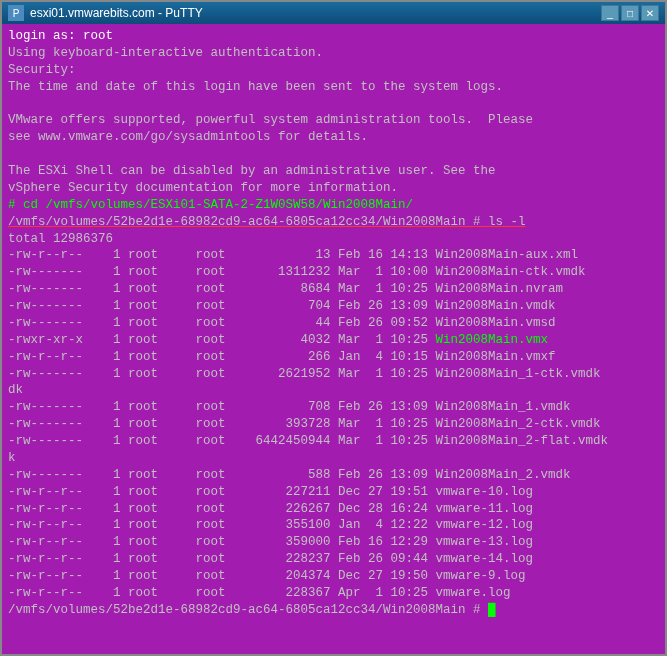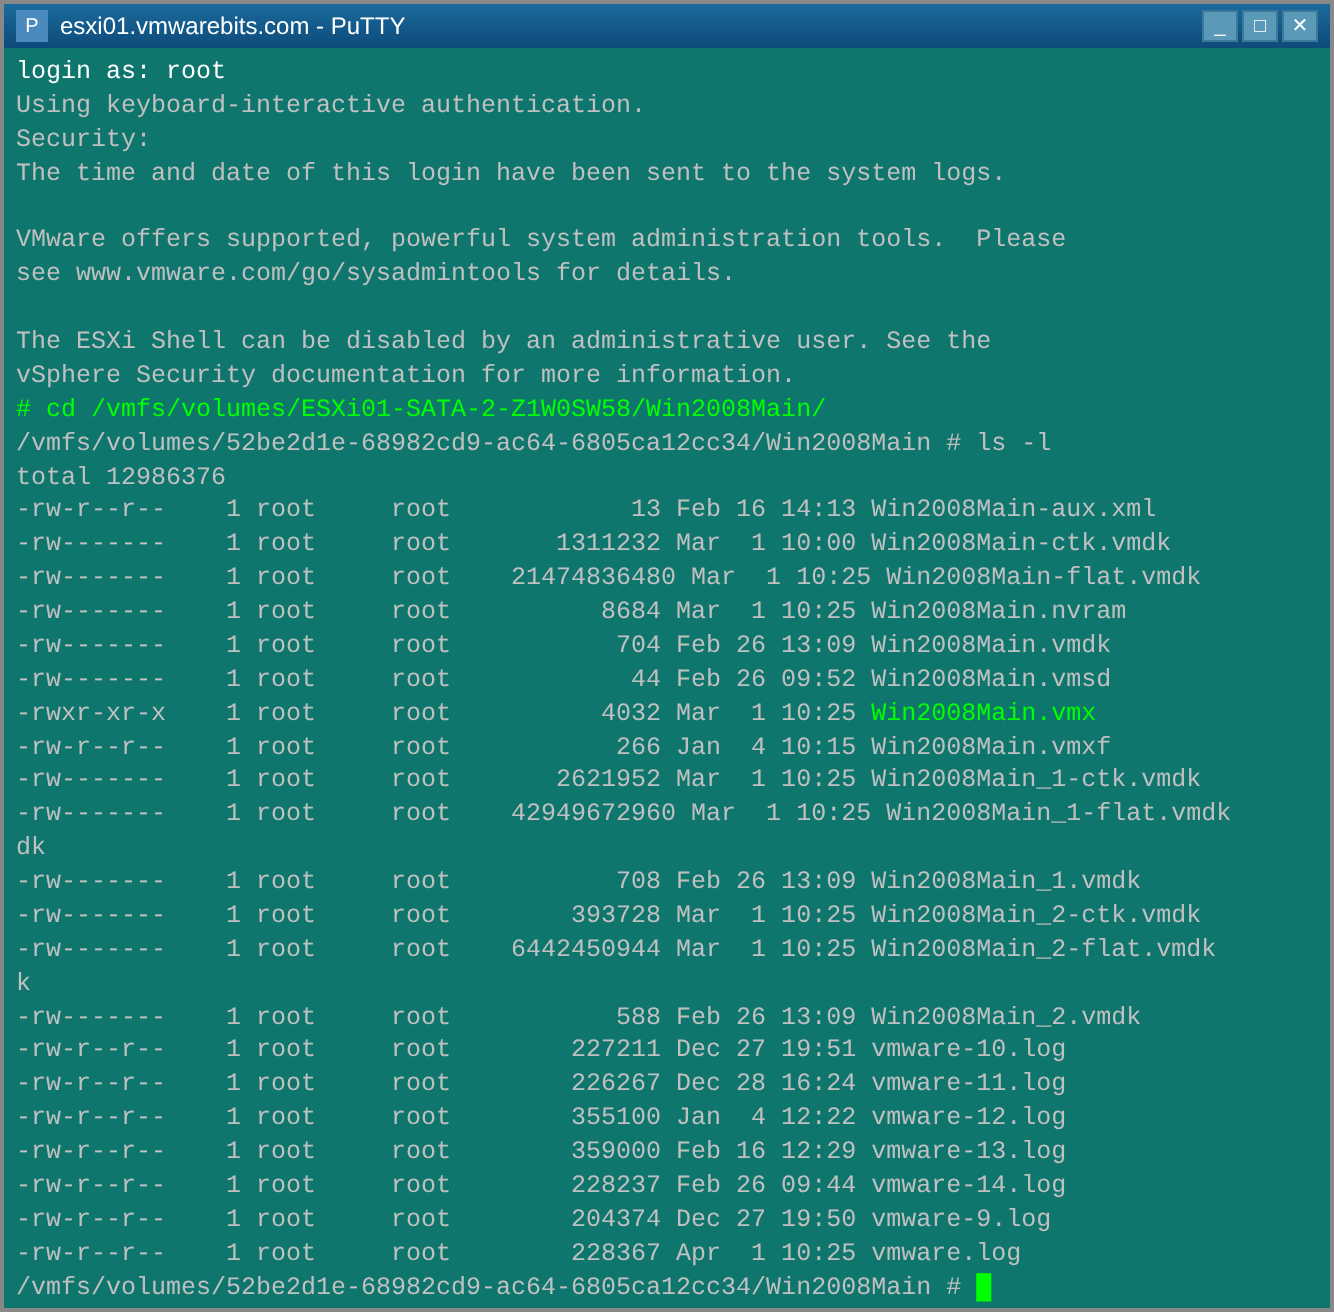--- a/index.html
+++ b/index.html
@@ -55,21 +55,21 @@
       color: #fff;
       width: 18px;
       height: 16px;
       font-size: 10px;
       display: flex;
       align-items: center;
       justify-content: center;
       cursor: pointer;
     }
     .terminal {
-      background: #0f766e;
+      background: #a21caf;
       color: #c0c0c0;
       flex: 1;
       padding: 4px 6px;
       overflow: hidden;
       font-size: 12.5px;
       line-height: 1.35;
     }
     .line { white-space: pre; }
     .green { color: #00ff00; }
     .white { color: #ffffff; }
@@ -94,32 +94,30 @@
     <div class="line">Using keyboard-interactive authentication.</div>
     <div class="line">Security:</div>
     <div class="line">The time and date of this login have been sent to the system logs.</div>
     <div class="line">&nbsp;</div>
     <div class="line">VMware offers supported, powerful system administration tools.  Please</div>
     <div class="line">see www.vmware.com/go/sysadmintools for details.</div>
     <div class="line">&nbsp;</div>
     <div class="line">The ESXi Shell can be disabled by an administrative user. See the</div>
     <div class="line">vSphere Security documentation for more information.</div>
     <div class="line"><span class="green"># cd /vmfs/volumes/ESXi01-SATA-2-Z1W0SW58/Win2008Main/</span></div>
-    <div class="line"><span style="text-decoration-color:#ff3333;color:#c0c0c0">/vmfs/volumes/52be2d1e-68982cd9-ac64-6805ca12cc34/Win2008Main # ls -l</span></div>
+    <div class="line"><span style="text-decoration:underline;text-decoration-color:#ff3333;color:#c0c0c0">/vmfs/volumes/52be2d1e-68982cd9-ac64-6805ca12cc34/Win2008Main # ls -l</span></div>
     <div class="line">total 12986376</div>
     <div class="line">-rw-r--r--    1 root     root            13 Feb 16 14:13 Win2008Main-aux.xml</div>
     <div class="line">-rw-------    1 root     root       1311232 Mar  1 10:00 Win2008Main-ctk.vmdk</div>
-    <div class="line">-rw-------    1 root     root    21474836480 Mar  1 10:25 Win2008Main-flat.vmdk</div>
     <div class="line">-rw-------    1 root     root          8684 Mar  1 10:25 Win2008Main.nvram</div>
     <div class="line">-rw-------    1 root     root           704 Feb 26 13:09 Win2008Main.vmdk</div>
     <div class="line">-rw-------    1 root     root            44 Feb 26 09:52 Win2008Main.vmsd</div>
     <div class="line">-rwxr-xr-x    1 root     root          4032 Mar  1 10:25 <span class="green">Win2008Main.vmx</span></div>
     <div class="line">-rw-r--r--    1 root     root           266 Jan  4 10:15 Win2008Main.vmxf</div>
     <div class="line">-rw-------    1 root     root       2621952 Mar  1 10:25 Win2008Main_1-ctk.vmdk</div>
-    <div class="line">-rw-------    1 root     root    42949672960 Mar  1 10:25 Win2008Main_1-flat.vmdk</div>
     <div class="line">dk</div>
     <div class="line">-rw-------    1 root     root           708 Feb 26 13:09 Win2008Main_1.vmdk</div>
     <div class="line">-rw-------    1 root     root        393728 Mar  1 10:25 Win2008Main_2-ctk.vmdk</div>
     <div class="line">-rw-------    1 root     root    6442450944 Mar  1 10:25 Win2008Main_2-flat.vmdk</div>
     <div class="line">k</div>
     <div class="line">-rw-------    1 root     root           588 Feb 26 13:09 Win2008Main_2.vmdk</div>
     <div class="line">-rw-r--r--    1 root     root        227211 Dec 27 19:51 vmware-10.log</div>
     <div class="line">-rw-r--r--    1 root     root        226267 Dec 28 16:24 vmware-11.log</div>
     <div class="line">-rw-r--r--    1 root     root        355100 Jan  4 12:22 vmware-12.log</div>
     <div class="line">-rw-r--r--    1 root     root        359000 Feb 16 12:29 vmware-13.log</div>

